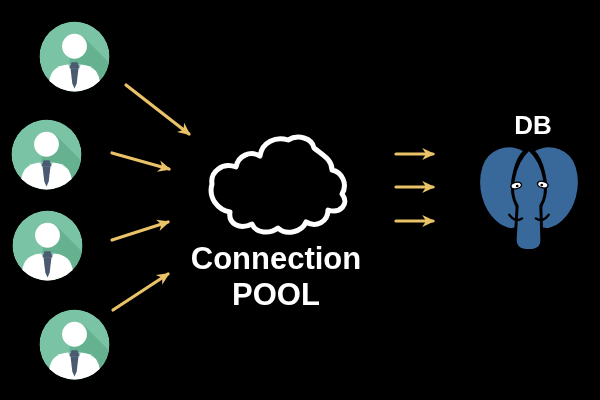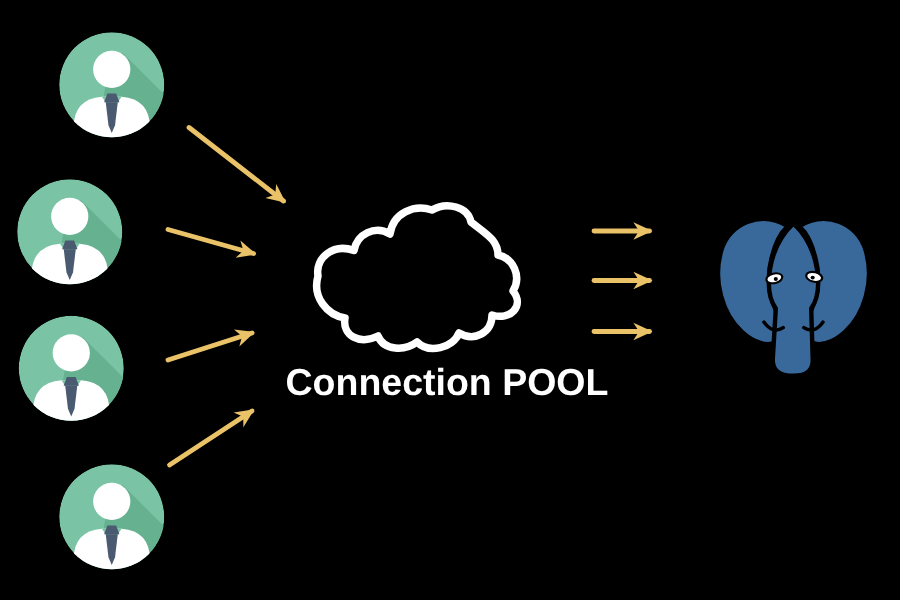--- a/index.html
+++ b/index.html
@@ -17,21 +17,21 @@
   .c-tie{fill:var(--user_tie);}
   .cloud-path{fill:var(--background);stroke:var(--cloud_outline);stroke-width:5;
               stroke-linejoin:round;stroke-linecap:round;}
   .pg{fill:var(--postgres_blue);stroke:#000;stroke-width:3;stroke-linejoin:round;}
   .pg-line{fill:none;stroke:#000;stroke-width:2.5;stroke-linecap:round;}
   .eye{fill:#fff;stroke:#000;stroke-width:1.5;}
   .pupil{fill:#000;}
   .arrow-line{stroke:var(--arrow);stroke-width:3.2;stroke-linecap:round;}
   .arrow-fill{fill:var(--arrow);}
   .label{color:var(--text);font-weight:700;text-align:center;letter-spacing:0px;}
-  #pool-label{left:188px;top:241px;width:220px;font-size:25px;}
+  #pool-label{left:166px;top:241px;width:220px;font-size:31px;}
   #db-label{left:503px;top:110px;width:60px;font-size:26px;}
 </style>
 </head>
 <body>
 
 <div id="canvas">
 
   <svg width="0" height="0" style="position:absolute" aria-hidden="true">
     <defs>
       <clipPath id="userClip">
@@ -102,20 +102,21 @@
       C 150,70 140,80 128,76
       C 128,88 116,94 106,88
       C 102,98 86,102 78,94
       C 70,100 56,100 52,90
       C 40,96 28,90 30,78
       C 18,76 8,64 12,50 Z"></path>
   </svg>
 
   <div id="pool-label" class="abs label">Connection POOL</div>
 
+  <div id="db-label" class="abs label">DB</div>
 
   <svg class="abs" style="left:470px;top:138px;" width="118" height="117" viewBox="0 0 120 128" preserveAspectRatio="none">
 
     <path class="pg" d="M56,14 C38,2 16,12 11,32
       C5,54 12,78 25,91 C33,99 44,103 49,97 C53,92 51,84 49,78
       C43,64 42,50 45,38 C47,28 51,19 56,14 Z"></path>
     <path class="pg" d="M64,14 C82,2 104,12 109,32
       C115,54 108,78 95,91 C87,99 76,103 71,97 C67,92 69,84 71,78
       C77,64 78,50 75,38 C73,28 69,19 64,14 Z"></path>
 

